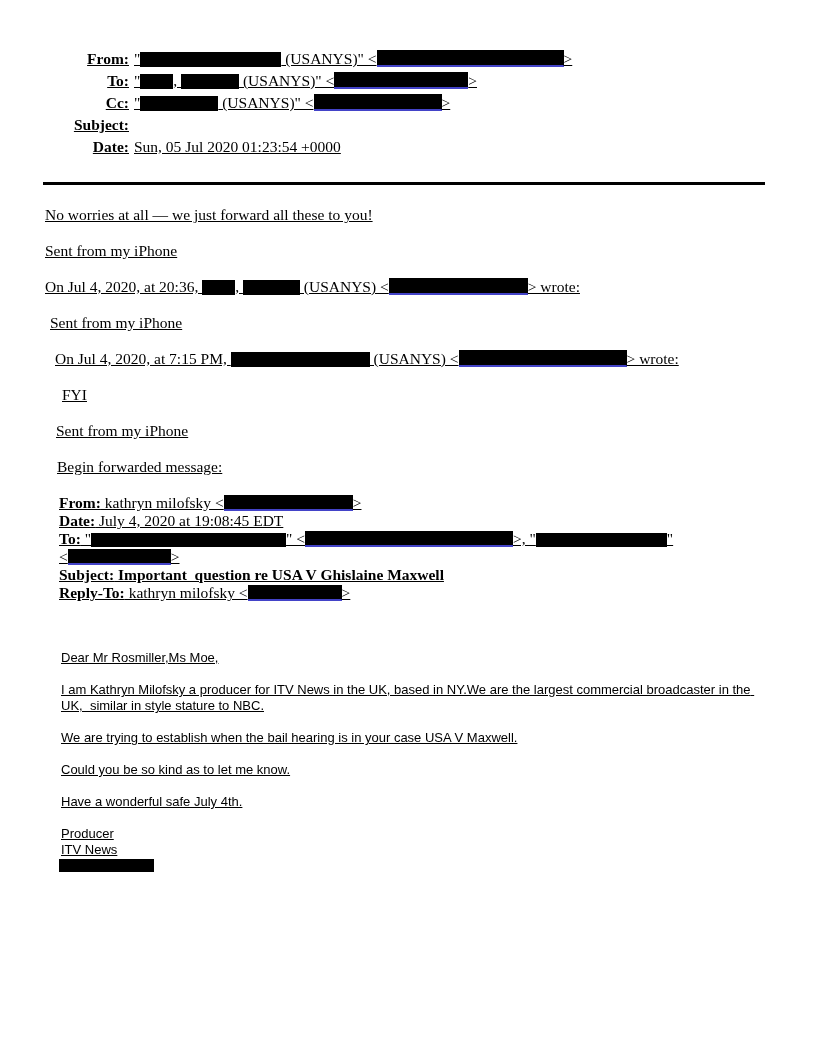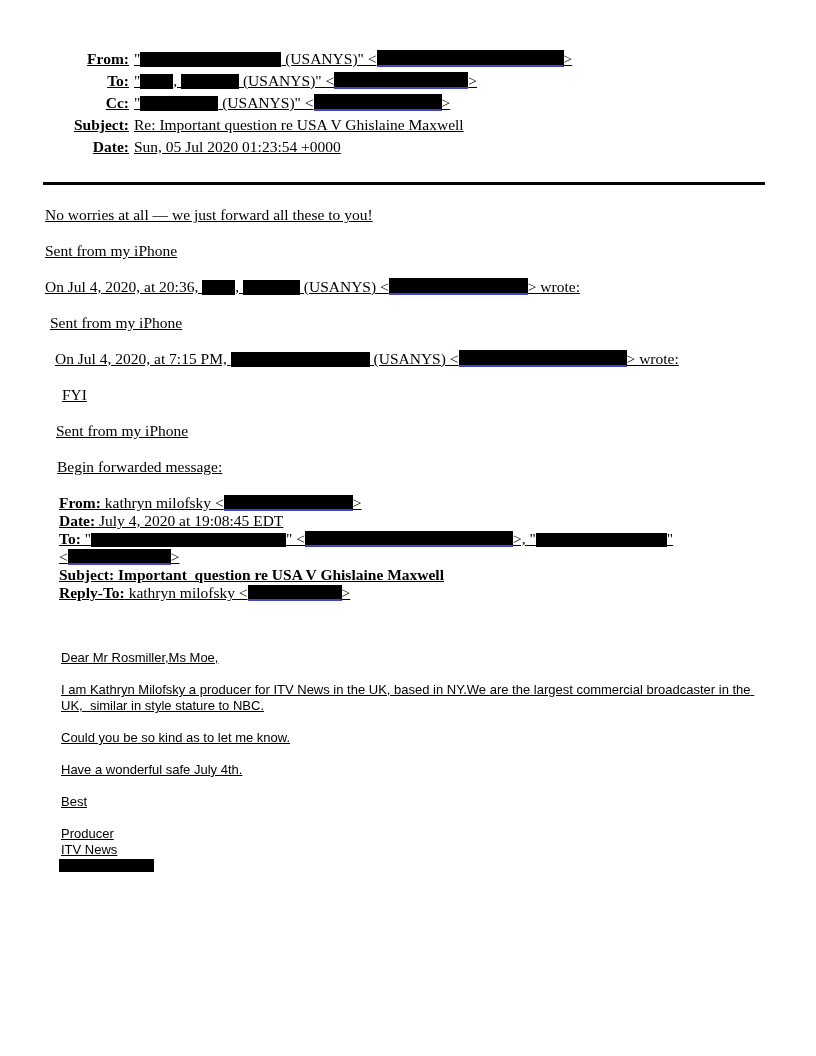--- a/index.html
+++ b/index.html
@@ -58,21 +58,20 @@
     <div class="hdr-row">
       <span class="hdr-label">To:</span>
       <span class="hdr-value">"<span class="rx" style="width: 33px;"></span>, <span class="rx" style="width: 58px;"></span> (USANYS)" &lt;<span class="rx lnk" style="width: 134px;"></span>&gt;</span>
     </div>
     <div class="hdr-row">
       <span class="hdr-label">Cc:</span>
       <span class="hdr-value">"<span class="rx" style="width: 78px;"></span> (USANYS)" &lt;<span class="rx lnk" style="width: 128px;"></span>&gt;</span>
     </div>
     <div class="hdr-row">
       <span class="hdr-label">Subject:</span>
-      <span class="hdr-value">Re: Important question re USA V Ghislaine Maxwell</span>
     </div>
     <div class="hdr-row">
       <span class="hdr-label">Date:</span>
       <span class="hdr-value">Sun, 05 Jul 2020 01:23:54 +0000</span>
     </div>
   </div>
 
   <div class="rule"></div>
 
   <div class="thread">
@@ -96,23 +95,23 @@
             <div class="fwd-row"><span class="lbl">Date:</span><span> July 4, 2020 at 19:08:45 EDT</span></div>
             <div class="fwd-row"><span class="lbl">To:</span><span> "<span class="rx" style="width: 195px;"></span>" &lt;<span class="rx lnk" style="width: 208px;"></span>&gt;, "<span class="rx" style="width: 131px;"></span>"</span></div>
             <div class="fwd-row"><span>&lt;<span class="rx lnk" style="width: 103px;"></span>&gt;</span></div>
             <div class="fwd-row bold-row"><span class="lbl">Subject:</span><span> Important  question re USA V Ghislaine Maxwell</span></div>
             <div class="fwd-row"><span class="lbl">Reply-To:</span><span> kathryn milofsky &lt;<span class="rx lnk" style="width: 94px;"></span>&gt;</span></div>
           </div>
 
           <div class="sans">
             <p>Dear Mr Rosmiller,Ms Moe,</p>
             <p>I am Kathryn Milofsky a producer for ITV News in the UK, based in NY.We are the largest commercial broadcaster in the UK,  similar in style stature to NBC.</p>
+            <p>We are trying to establish when the bail hearing is in your case USA V Maxwell.</p>
             <p>Could you be so kind as to let me know.</p>
             <p>Have a wonderful safe July 4th.</p>
-            <p>Best</p>
 
             <div class="sig">
               <div>Producer</div>
               <div><span class="org">ITV News</span></div>
               <span class="sig-bar" style="width: 95px;"></span>
             </div>
           </div>
 
         </div>
       </div>

